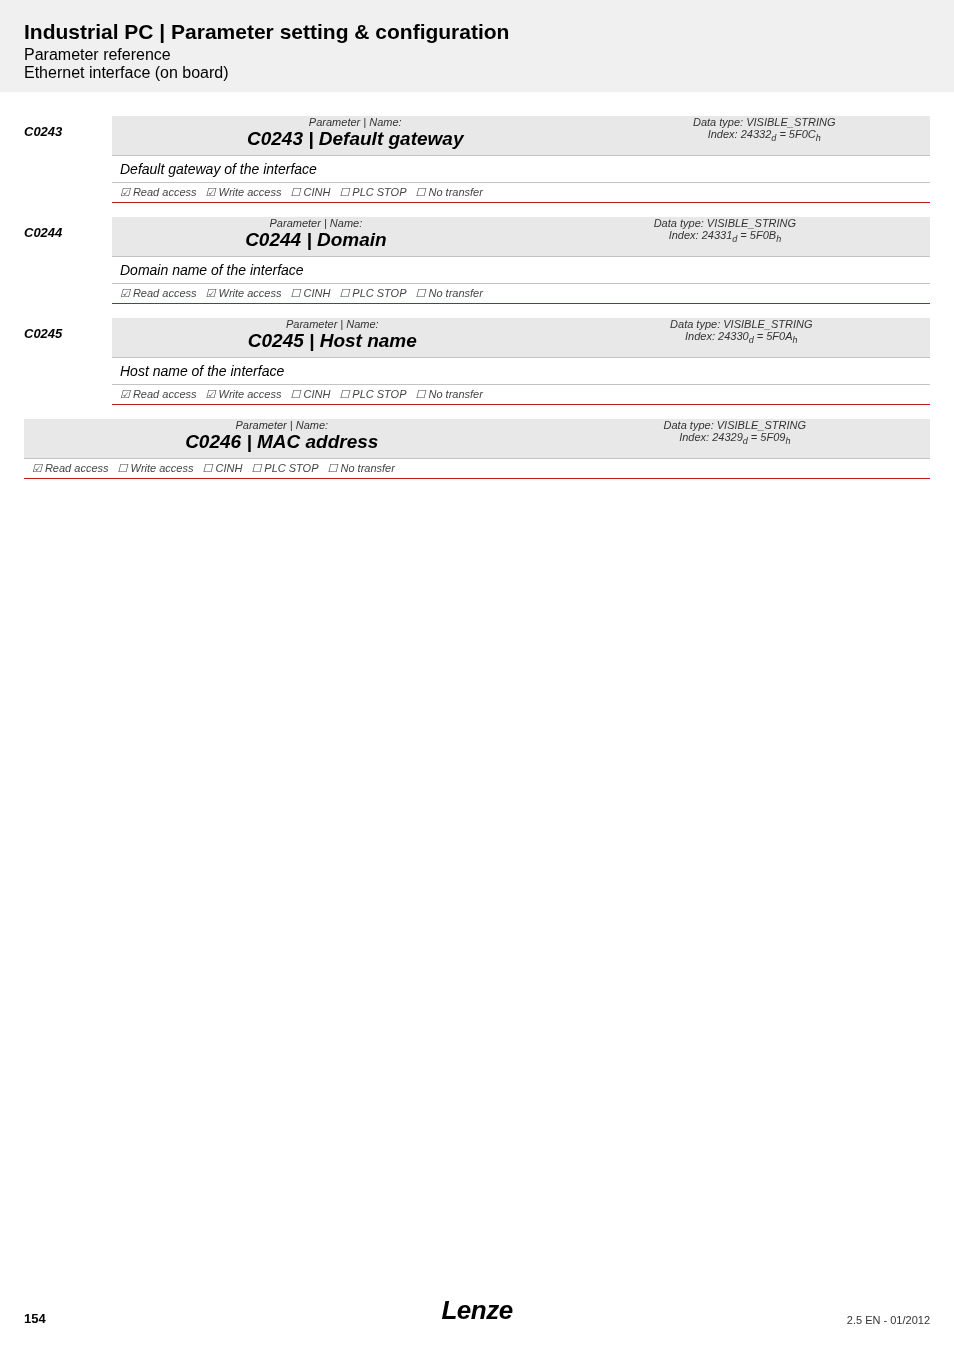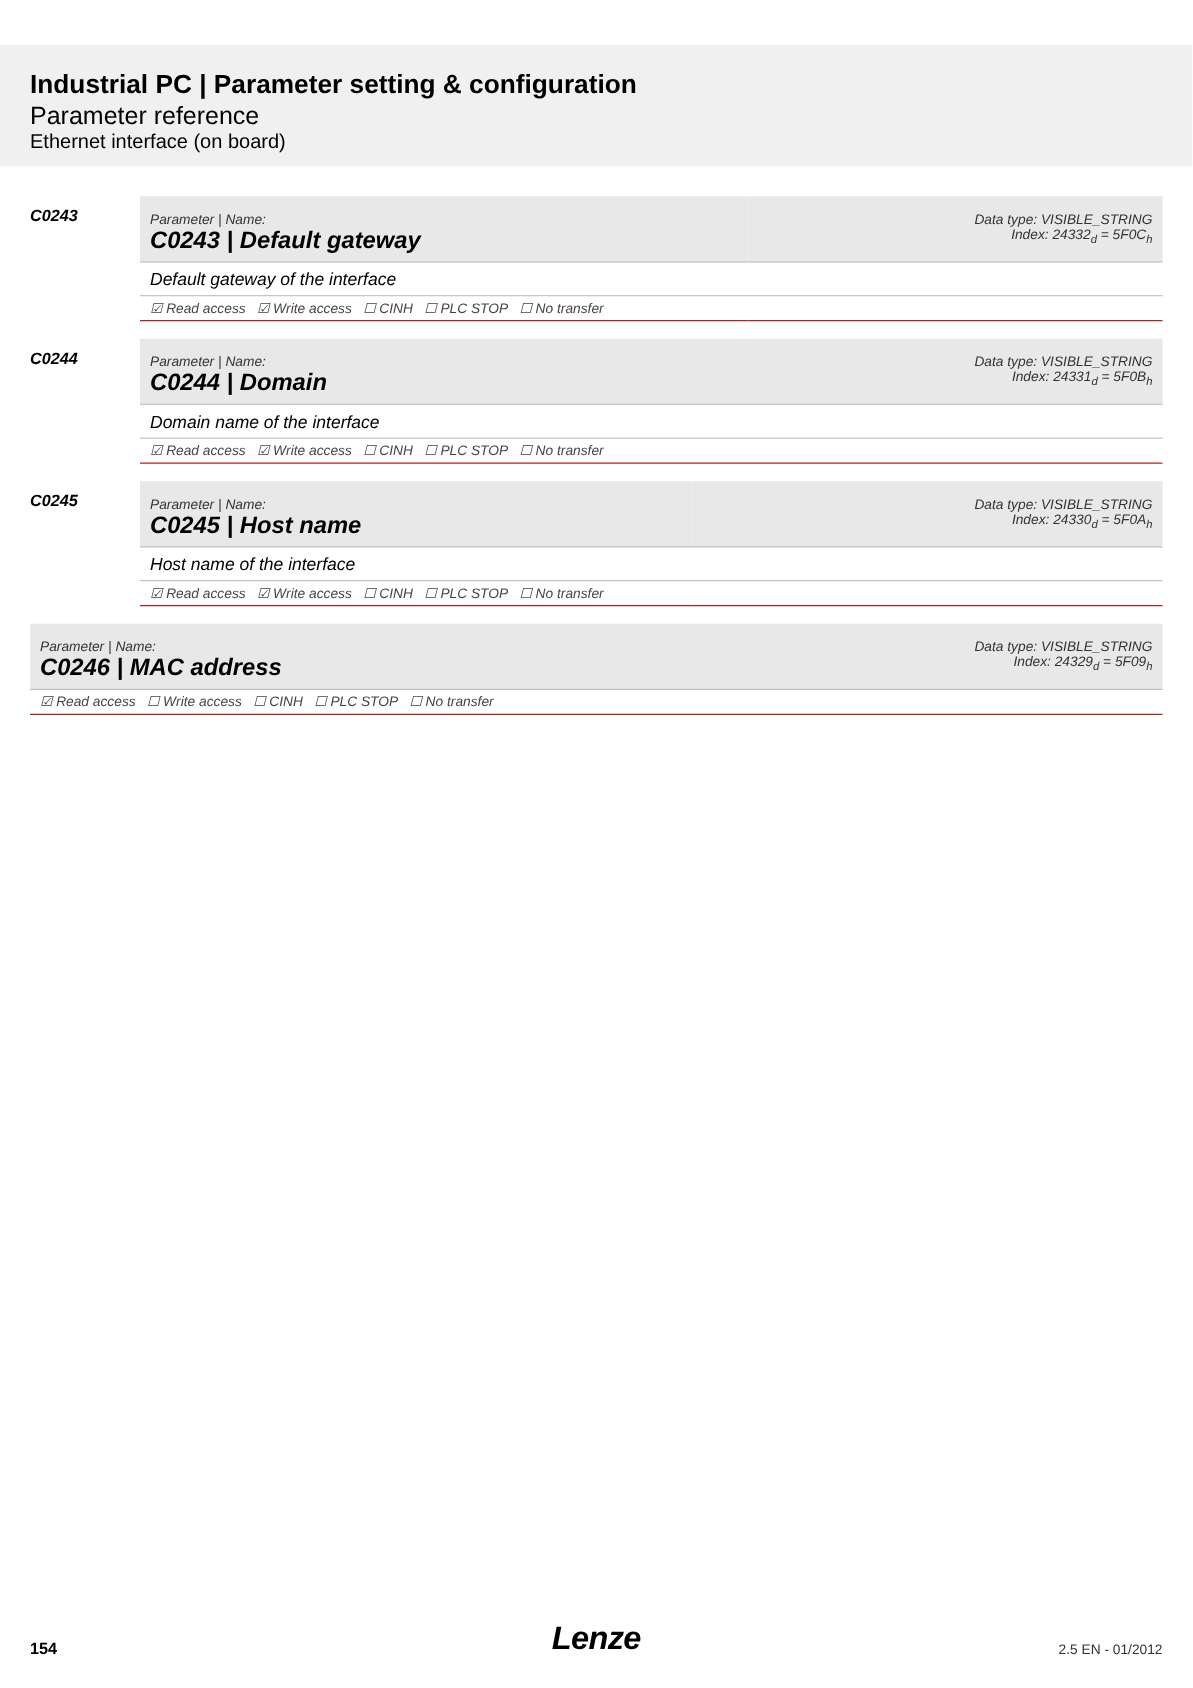--- a/index.html
+++ b/index.html
@@ -8,29 +8,28 @@
     height: 1350px;
     background: #fff;
     font-family: "Segoe UI", "Myriad Pro", Arial, sans-serif;
     color: #000;
     position: relative;
   }
   .header-block {
     background: #f0f0f0;
     padding: 20px 0 10px 24px;
     border-bottom: none;
-    margin-top: 36px;
   }
   .title {
     font-size: 21px;
     font-weight: bold;
     margin-bottom: 2px;
   }
   .subtitle {
-    font-size: 20px;
+    font-size: 16px;
     font-weight: normal;
     margin-bottom: 0;
   }
   .sub2 {
     font-size: 16px;
     font-weight: normal;
   }
   .content {
     padding: 24px 24px 0 24px;
     font-style: italic;
@@ -49,22 +48,23 @@
   .param-table {
     flex: 1;
     border-collapse: collapse;
     width: 100%;
   }
   .row-hdr {
     background: #e8e8e8;
   }
   .row-hdr td {
     border-bottom: 1px solid #c3c3c3;
-    padding: 13px 8px 5px 8px;
+    padding: 0 8px 5px 8px;
     vertical-align: top;
+    text-align: center;
   }
   .row-desc td {
     border-bottom: 1px solid #c3c3c3;
     padding: 5px 8px;
     font-size: 14px;
   }
   .row-access td {
     border-bottom: 1px solid #b91c1c;
     padding: 3px 8px;
     font-size: 11px;

